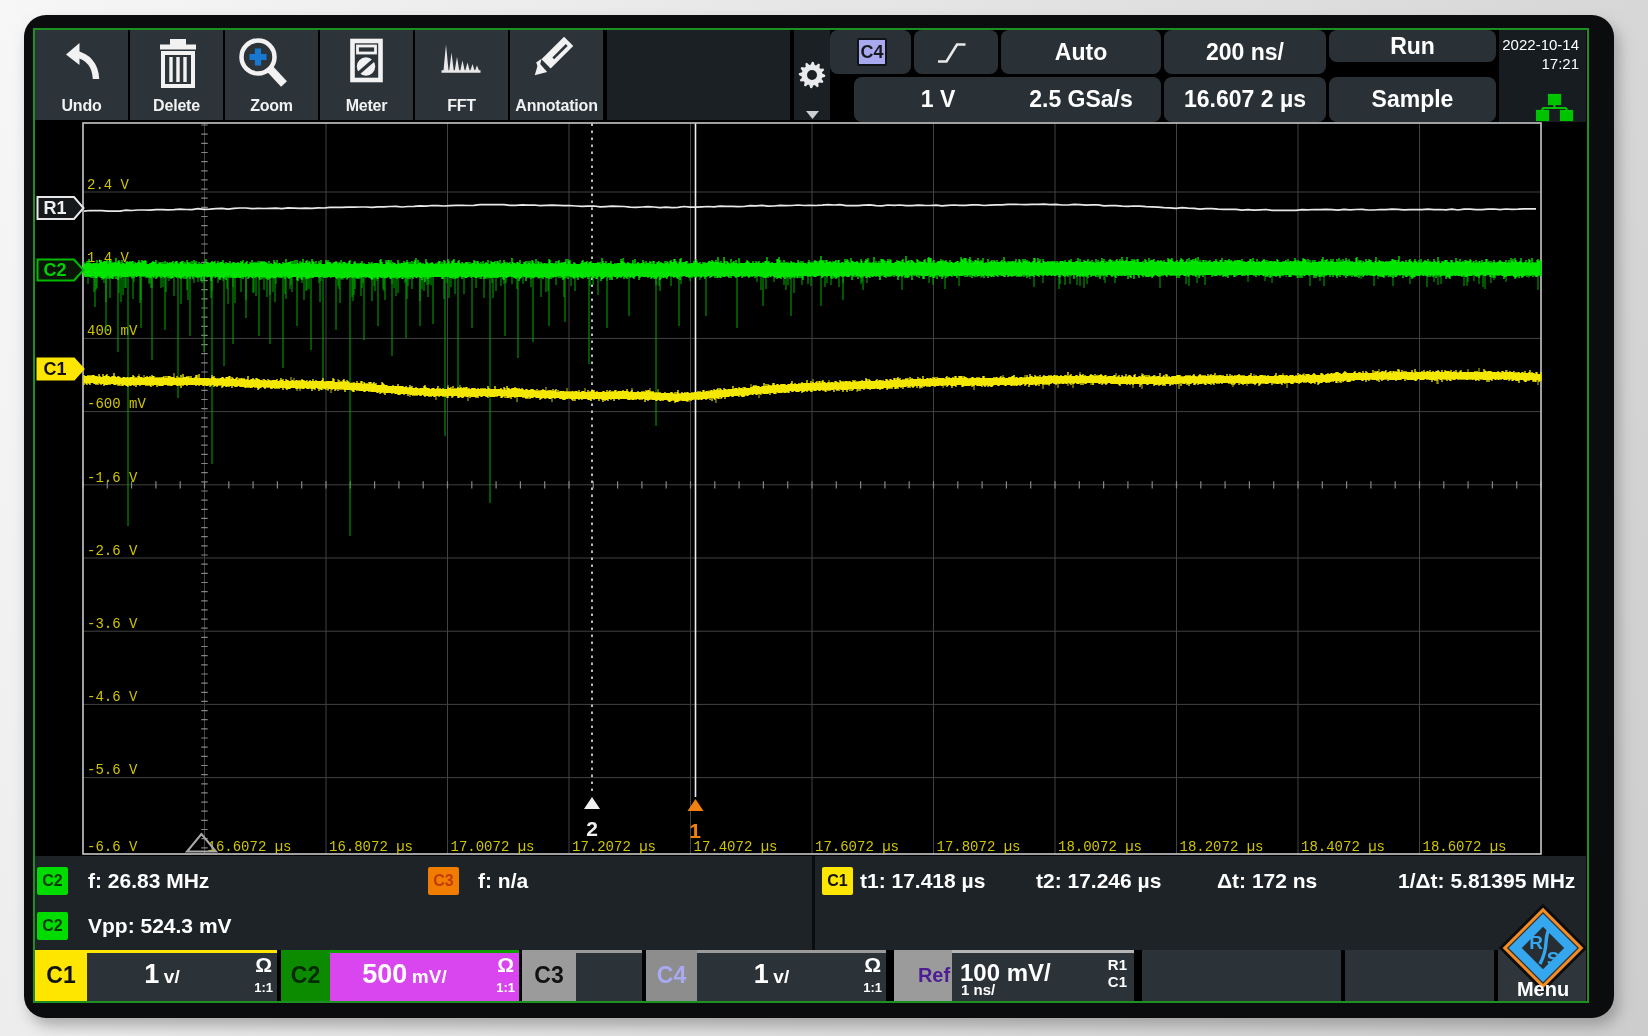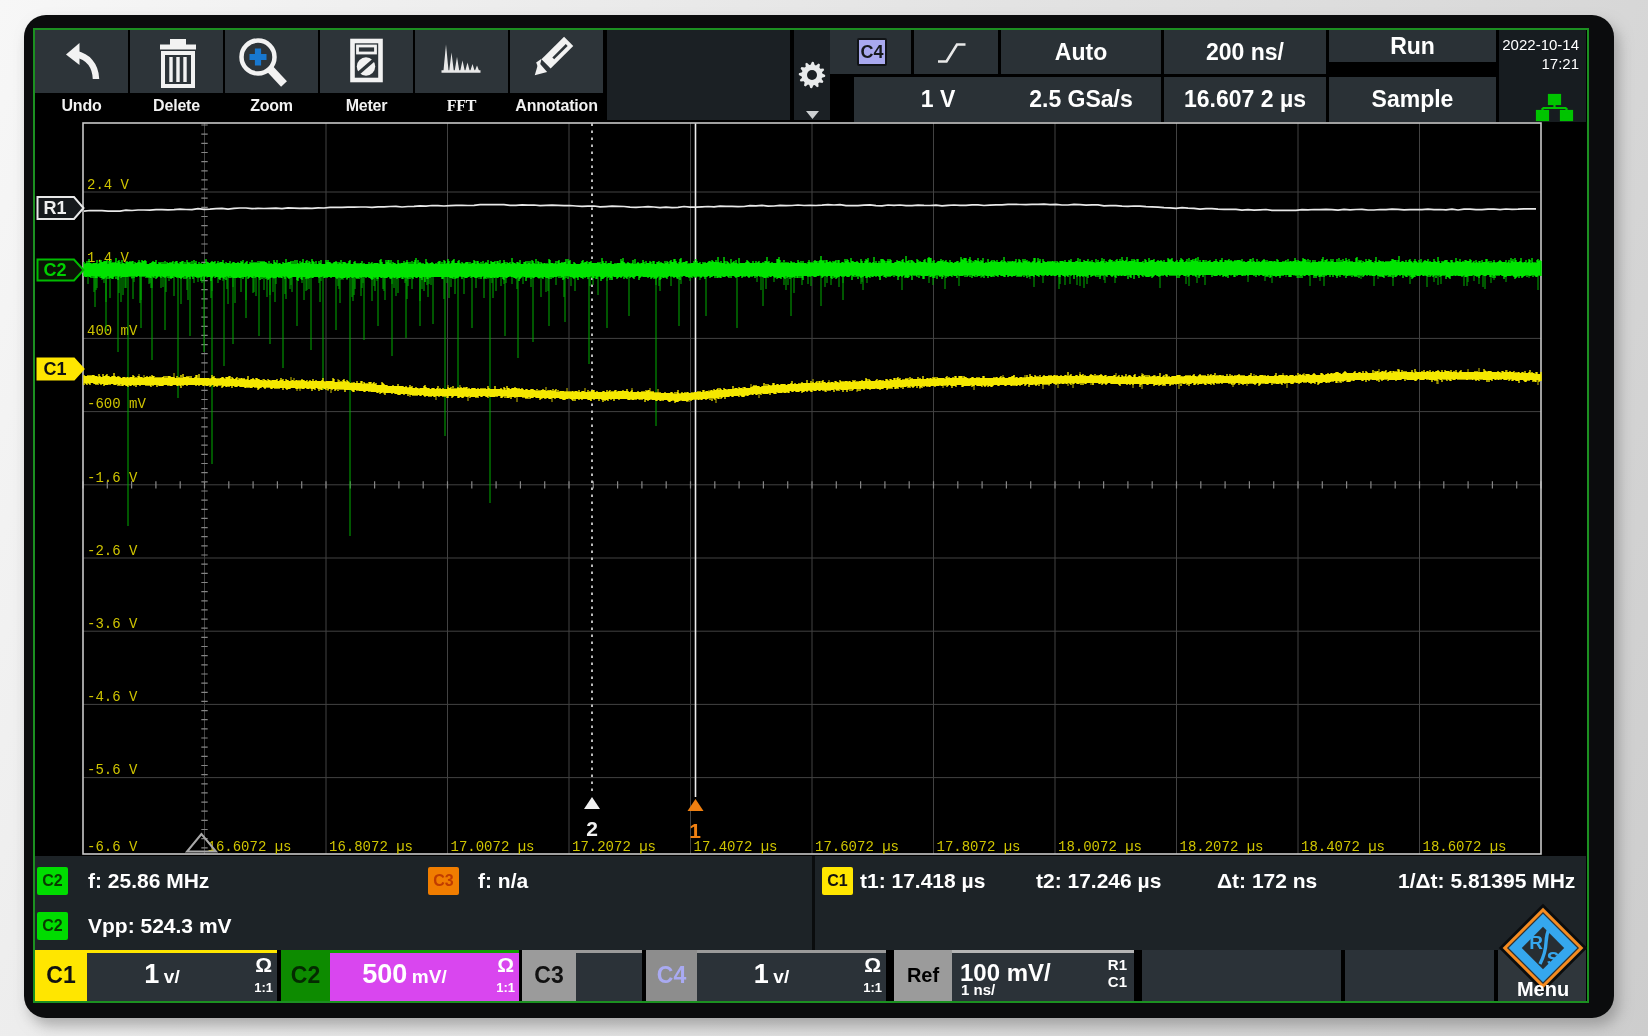--- a/index.html
+++ b/index.html
@@ -1,40 +1,40 @@
 <!DOCTYPE html>
 <html><head><meta charset="utf-8"><title>scope</title><style>
 html,body{margin:0;padding:0;width:1648px;height:1036px;overflow:hidden;}
 body{background:linear-gradient(115deg,#f7f7f7 0%,#e8e8e8 35%,#dcdcdc 65%,#cdcdcd 100%);font-family:"Liberation Sans",sans-serif;position:relative;}
 .abs{position:absolute;}
 .frame{left:24px;top:15px;width:1590px;height:1003px;background:#0b0c0d;border-radius:22px;box-shadow:5px 8px 14px rgba(120,120,120,0.55);}
 .scr{left:33px;top:28px;width:1556px;height:975px;border:2px solid #1c9021;background:#000;box-sizing:border-box;}
-.btn{top:30px;height:63px;background:#2d3439;color:#f2f2f2;}
+.btn{top:30px;height:90px;background:#2d3439;color:#f2f2f2;}
 .btn .lb{position:absolute;left:0;right:0;top:67px;text-align:center;font-size:16px;font-weight:700;letter-spacing:-0.2px;}
-.cellT{background:#2a3136;color:#fff;display:flex;align-items:center;justify-content:center;font-size:23px;font-weight:700;}
+.cellT{background:#2a3136;color:#fff;display:flex;align-items:center;justify-content:center;font-size:23px;font-weight:700;border-radius:8px;}
 .meas{font-weight:700;color:#fff;font-size:21px;}
 .badge{position:absolute;width:31px;height:28px;border-radius:2px;font-weight:700;font-size:16px;display:flex;align-items:center;justify-content:center;}
 .chbar{font-weight:700;}
 </style>
 </head><body>
 <div class="abs frame"></div>
 <div class="abs scr"></div>
 <div class="abs btn" style="left:35px;width:93px;">
     <div class="lb">Undo</div>
   </div>
 <div class="abs btn" style="left:130px;width:93px;">
     <div class="lb">Delete</div>
   </div>
 <div class="abs btn" style="left:225px;width:93px;">
     <div class="lb">Zoom</div>
   </div>
 <div class="abs btn" style="left:320px;width:93px;">
     <div class="lb">Meter</div>
   </div>
-<div class="abs btn" style="left:415px;width:93px;font-family:Liberation Serif, serif;">
+<div class="abs btn" style="left:415px;width:93px;">
     <div class="lb">FFT</div>
   </div>
 <div class="abs btn" style="left:510px;width:93px;">
     <div class="lb">Annotation</div>
   </div>
 <div class="abs" style="left:607px;top:30px;width:183px;height:90px;background:#1b2024;"></div>
 <div class="abs" style="left:794px;top:30px;width:36px;height:90px;background:#1b2024;"></div>
 <div class="abs cellT" style="left:830px;top:30px;width:81px;height:44px;"></div>
 <div class="abs cellT" style="left:914px;top:30px;width:84px;height:44px;"></div>
 <div class="abs cellT" style="left:1001px;top:30px;width:160px;height:44px;">Auto</div>
@@ -42,21 +42,21 @@
 <div class="abs cellT" style="left:1329px;top:30px;width:167px;height:32px;">Run</div>
 <div class="abs" style="left:857px;top:38px;width:30px;height:28px;background:#a9a9ef;border:2px solid #111417;box-sizing:border-box;border-radius:2px;color:#16191c;font-size:18px;font-weight:700;display:flex;align-items:center;justify-content:center;">C4</div>
 <div class="abs cellT" style="left:830px;top:77px;width:168px;height:45px;margin-left:24px;">1 V</div>
 <div class="abs cellT" style="left:1001px;top:77px;width:160px;height:45px;">2.5 GSa/s</div>
 <div class="abs cellT" style="left:1164px;top:77px;width:162px;height:45px;">16.607 2 µs</div>
 <div class="abs cellT" style="left:1329px;top:77px;width:167px;height:45px;">Sample</div>
 <div class="abs" style="left:1499px;top:30px;width:87px;height:92px;background:#171c20;color:#fff;font-size:15px;text-align:right;line-height:19px;padding:5px 7px 0 0;box-sizing:border-box;">2022-10-14<br>17:21</div>
 <div class="abs" style="left:35px;top:856px;width:1551px;height:94px;background:#1d2327;"></div>
 <div class="abs" style="left:812px;top:856px;width:3px;height:94px;background:#0a0c0d;"></div>
 <div class="abs badge" style="left:37px;top:867px;background:#00dc00;color:#083b00;">C2</div>
-<div class="abs meas" style="left:88px;top:869px;">f: 25.86 MHz</div>
+<div class="abs meas" style="left:88px;top:869px;">f: 26.83 MHz</div>
 <div class="abs badge" style="left:428px;top:867px;background:#f07d00;color:#c03c00;">C3</div>
 <div class="abs meas" style="left:478px;top:869px;">f: n/a</div>
 <div class="abs badge" style="left:822px;top:867px;background:#ffe600;color:#111;">C1</div>
 <div class="abs meas" style="left:860px;top:869px;">t1: 17.418 µs</div>
 <div class="abs meas" style="left:1036px;top:869px;">t2: 17.246 µs</div>
 <div class="abs meas" style="left:1217px;top:869px;">Δt: 172 ns</div>
 <div class="abs meas" style="left:1398px;top:869px;">1/Δt: 5.81395 MHz</div>
 <div class="abs badge" style="left:37px;top:912px;background:#00dc00;color:#083b00;">C2</div>
 <div class="abs meas" style="left:88px;top:914px;">Vpp: 524.3 mV</div>
 <div class="abs chbar" style="left:35px;top:950px;width:52px;height:51px;background:#ffe600;color:#111;font-size:23px;display:flex;align-items:center;justify-content:center;">C1</div>
@@ -72,21 +72,21 @@
     <div style="position:absolute;right:4px;top:27px;color:#fff;font-size:13px;font-weight:700;">1:1</div>
   </div>
 <div class="abs chbar" style="left:522px;top:950px;width:54px;height:51px;background:#9b9b9b;color:#111;font-size:23px;display:flex;align-items:center;justify-content:center;">C3</div>
 <div class="abs" style="left:576px;top:950px;width:66px;height:51px;background:#2b3238;border-top:3px solid #9b9b9b;box-sizing:border-box;"></div>
 <div class="abs chbar" style="left:646px;top:950px;width:51px;height:51px;background:#8d8d8d;color:#a9aaf2;font-size:23px;display:flex;align-items:center;justify-content:center;">C4</div>
 <div class="abs" style="left:697px;top:950px;width:189px;height:51px;background:#2b3238;border-top:3px solid #9b9b9b;box-sizing:border-box;">
     <div style="position:absolute;left:0;right:40px;top:6px;text-align:center;color:#fff;font-weight:700;"><span style="font-size:27px;">1</span> <span style="font-size:19px;">v/</span></div>
     <div style="position:absolute;right:5px;top:0px;color:#fff;font-size:21px;font-weight:700;">Ω</div>
     <div style="position:absolute;right:4px;top:27px;color:#fff;font-size:13px;font-weight:700;">1:1</div>
   </div>
-<div class="abs chbar" style="left:894px;top:950px;width:58px;height:51px;background:#9b9b9b;color:#000000;font-size:20px;display:flex;align-items:center;justify-content:center;">Ref</div>
+<div class="abs chbar" style="left:894px;top:950px;width:58px;height:51px;background:#9b9b9b;color:#4c1d95;font-size:20px;display:flex;align-items:center;justify-content:center;padding-left:11px;">Ref</div>
 <div class="abs" style="left:952px;top:950px;width:182px;height:51px;background:#2b3238;border-top:3px solid #b5b5b5;box-sizing:border-box;">
     <div style="position:absolute;left:8px;top:6px;color:#fff;font-weight:700;font-size:24px;">100 mV/</div>
     <div style="position:absolute;left:9px;top:28px;color:#fff;font-weight:700;font-size:15px;">1 ns/</div>
     <div style="position:absolute;right:7px;top:3px;color:#fff;font-weight:700;font-size:15px;line-height:17px;text-align:right;">R1<br>C1</div>
   </div>
 <div class="abs" style="left:1142px;top:950px;width:199px;height:51px;background:#2b3238;"></div>
 <div class="abs" style="left:1345px;top:950px;width:149px;height:51px;background:#2b3238;"></div>
 <div class="abs" style="left:1498px;top:950px;width:88px;height:51px;background:#2f363b;"></div>
 <svg class="abs" style="left:1488px;top:893px;" width="110" height="110" viewBox="0 0 110 110">
     <g transform="translate(55,55)">

